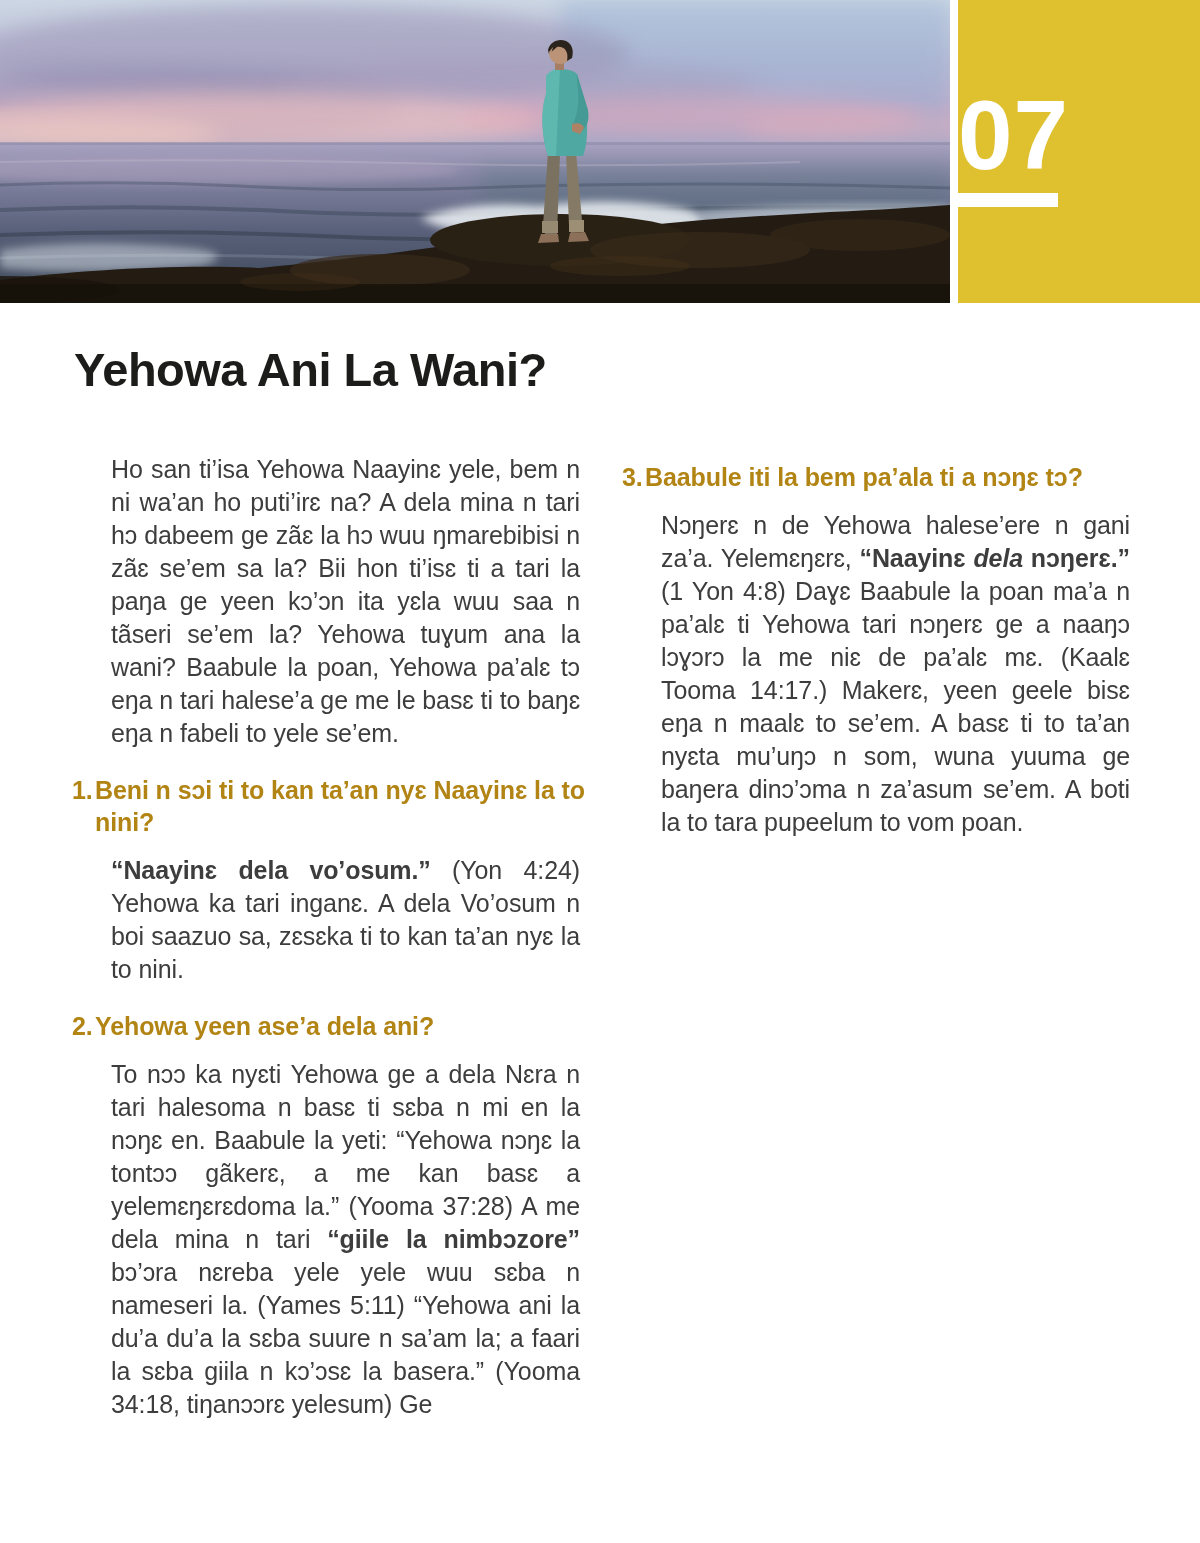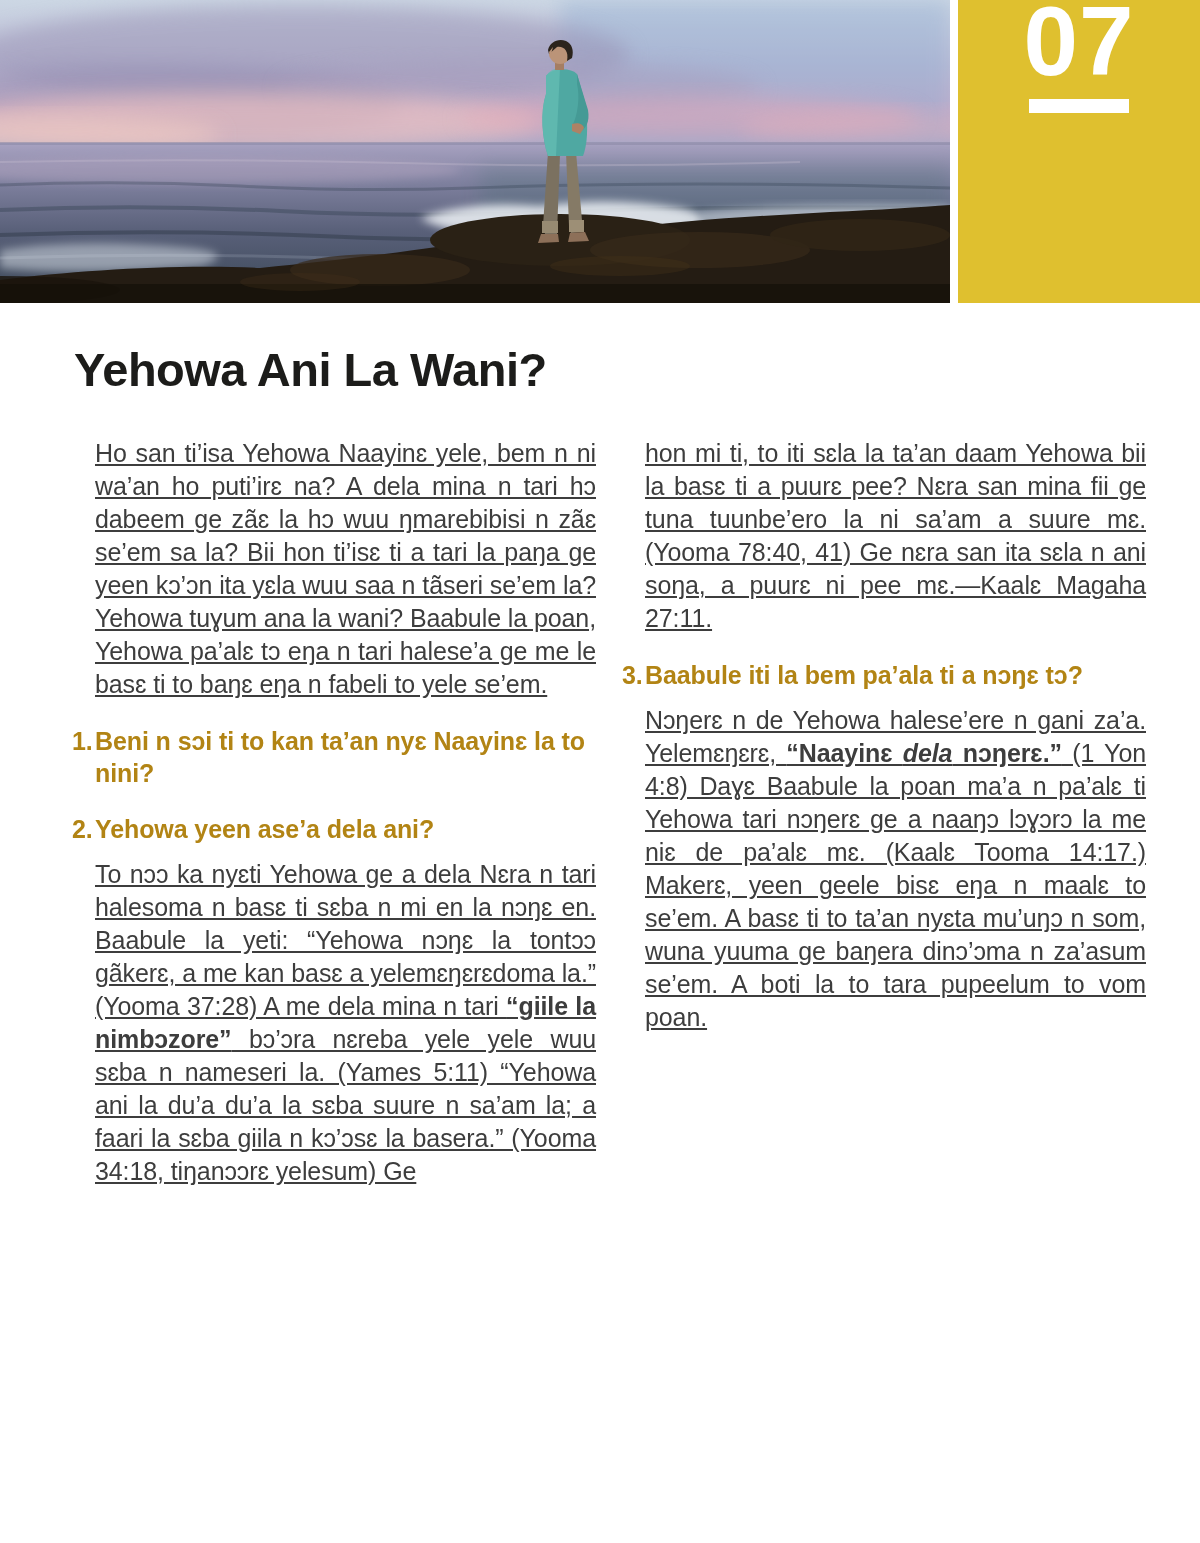--- a/index.html
+++ b/index.html
@@ -11,22 +11,22 @@
     overflow:hidden;
   }
   
   .hero{
     position:absolute;left:0;top:0;width:950px;height:303px;overflow:hidden;
   }
   .hero svg{display:block;width:950px;height:303px;}
   .chapter-box{
     position:absolute;left:958px;top:0;width:242px;height:303px;
     background:var(--accent,#dfc02f);
-    display:flex;flex-direction:column;align-items:center;
-    box-sizing:border-box;
+    display:flex;flex-direction:column;
+    padding-top:94px;box-sizing:border-box;
   }
   .chapter-num{
     color:var(--chapnum,#ffffff);
     font-size:98px;font-weight:700;line-height:0.84;letter-spacing:1px;
   }
   .chapter-underline{
     width:100px;height:14px;background:var(--chapnum,#ffffff);margin-top:17px;
   }
   
   .page-title{
@@ -36,21 +36,21 @@
   }
   
   .col{
     position:absolute;top:437px;width:524px;
     font-size:25px;line-height:33px;letter-spacing:-0.1px;
     color:var(--body,#3d3d3d);
   }
   .col-left{left:72px;}
   .col-right{left:622px;}
   .body-para{
-    margin:0;padding-left:23px;text-align:justify;text-decoration:underline;
+    margin:16px;padding-left:23px;text-align:justify;
   }
   .q-heading{
     display:flex;margin:24px 0 13px 0;
     font-weight:700;color:var(--gold,#b28414);
     line-height:32px;
   }
   .q-num{flex:none;width:23px;}
   .q-text{flex:1;}
   .b{font-weight:700;}
   .i{font-style:italic;}
@@ -152,28 +152,28 @@
   </div>
 
   <h1 class="page-title">Yehowa Ani La Wani?</h1>
 
   <div class="col col-left">
       <p class="body-para"><span>Ho san ti’isa Yehowa Naayinɛ yele, bem n ni wa’an ho puti’irɛ na? A dela mina n tari hɔ dabeem ge zãɛ la hɔ wuu ŋmarebibisi n zãɛ se’em sa la? Bii hon ti’isɛ ti a tari la paŋa ge yeen kɔ’ɔn ita yɛla wuu saa n tãseri se’em la? Yehowa tuɣum ana la wani? Baabule la poan, Yehowa pa’alɛ tɔ eŋa n tari halese’a ge me le basɛ ti to baŋɛ eŋa n fabeli to yele se’em.</span></p>
       <div class="q-heading">
         <span class="q-num">1.</span>
         <span class="q-text">Beni n sɔi ti to kan ta’an nyɛ Naayinɛ la to nini?</span>
       </div>
+      <p class="body-para"><span class="b">“Naayinɛ dela vo’osum.”</span><span> (Yon 4:24) Yehowa ka tari inganɛ. A dela Vo’osum n boi saazuo sa, zɛsɛka ti to kan ta’an nyɛ la to nini.</span></p>
       <div class="q-heading">
         <span class="q-num">2.</span>
         <span class="q-text">Yehowa yeen ase’a dela ani?</span>
       </div>
       <p class="body-para"><span>To nɔɔ ka nyɛti Yehowa ge a dela Nɛra n tari halesoma n basɛ ti sɛba n mi en la nɔŋɛ en. Baabule la yeti: “Yehowa nɔŋɛ la tontɔɔ gãkerɛ, a me kan basɛ a yelemɛŋɛrɛdoma la.” (Yooma 37:28) A me dela mina n tari </span><span class="b">“giile la nimbɔzore”</span><span> bɔ’ɔra nɛreba yele yele wuu sɛba n nameseri la. (Yames 5:11) “Yehowa ani la du’a du’a la sɛba suure n sa’am la; a faari la sɛba giila n kɔ’ɔsɛ la basera.” (Yooma 34:18, tiŋanɔɔrɛ yelesum) Ge</span></p>
     </div>
   <div class="col col-right">
-      <p class="body-para"><span>hon mi ti, to iti sɛla la ta’an daam Yehowa bii la basɛ ti a puurɛ pee? Nɛra san mina fii ge tuna tuunbe’ero la ni sa’am a suure mɛ. (Yooma 78:40, 41) Ge nɛra san ita sɛla n ani soŋa, a puurɛ ni pee mɛ.—Kaalɛ Magaha 27:11.</span></p>
       <div class="q-heading">
         <span class="q-num">3.</span>
         <span class="q-text">Baabule iti la bem pa’ala ti a nɔŋɛ tɔ?</span>
       </div>
       <p class="body-para"><span>Nɔŋerɛ n de Yehowa halese’ere n gani za’a. Yelemɛŋɛrɛ, </span><span class="b">“Naayinɛ </span><span class="b i">dela</span><span class="b"> nɔŋerɛ.”</span><span> (1 Yon 4:8) Daɣɛ Baabule la poan ma’a n pa’alɛ ti Yehowa tari nɔŋerɛ ge a naaŋɔ lɔɣɔrɔ la me niɛ de pa’alɛ mɛ. (Kaalɛ Tooma 14:17.) Makerɛ, yeen geele bisɛ eŋa n maalɛ to se’em. A basɛ ti to ta’an nyɛta mu’uŋɔ n som, wuna yuuma ge baŋera dinɔ’ɔma n za’asum se’em. A boti la to tara pupeelum to vom poan.</span></p>
     </div>
 
 </div>
 
 </body></html>

